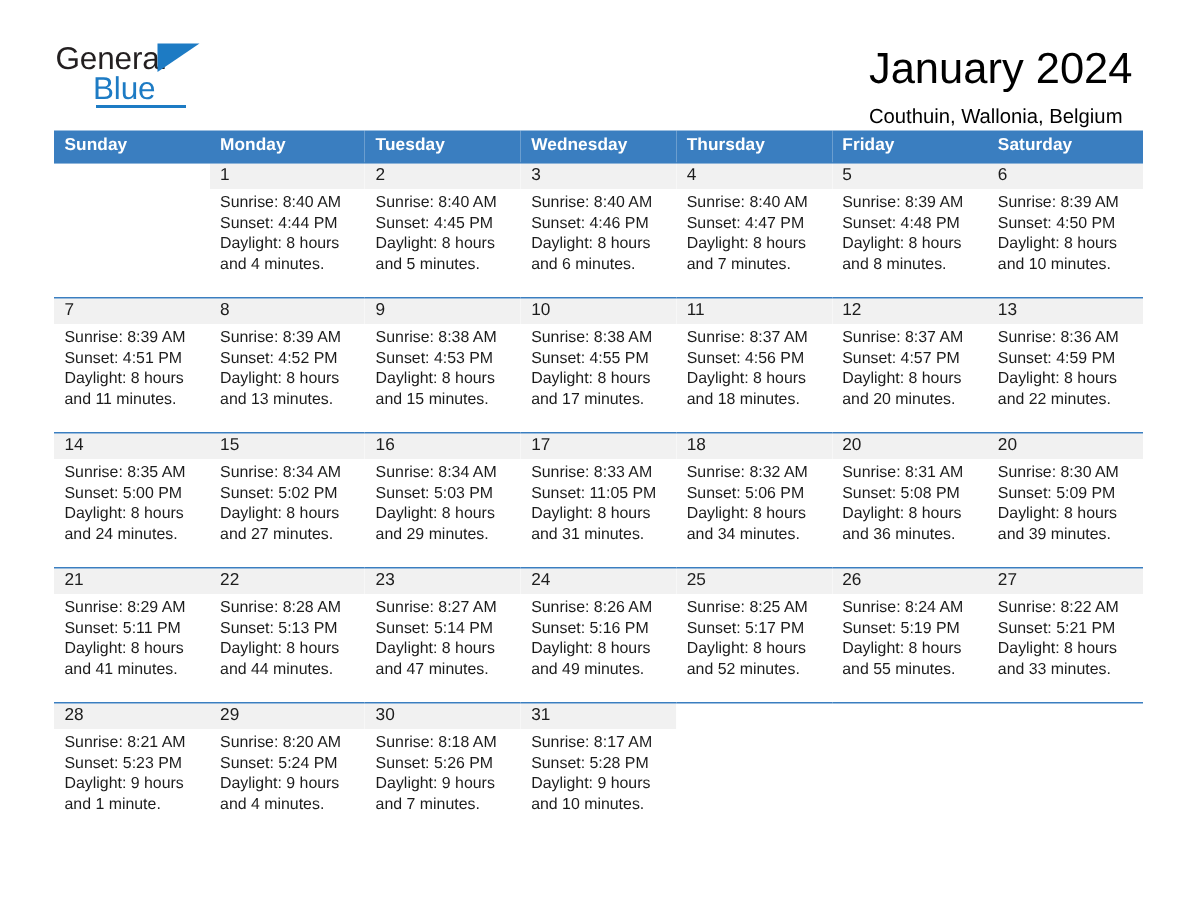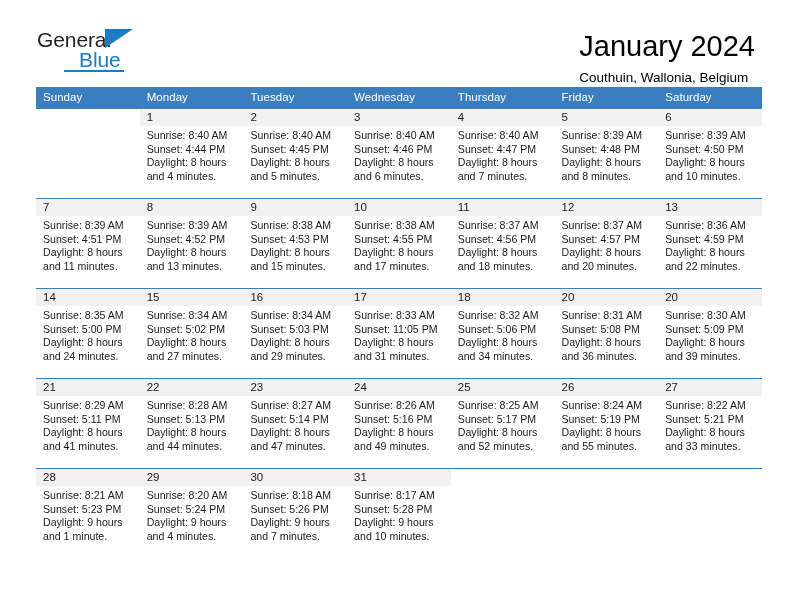--- a/index.html
+++ b/index.html
@@ -41,21 +41,21 @@
     left: 0;
     top: 0;
     font-size: 21px;
     line-height: 25px;
     color: #231f20;
     letter-spacing: -0.1px;
     white-space: nowrap;
   }
   .logo-blue {
     position: absolute;
-    left: 42px;
+    left: 25px;
     top: 20px;
     font-size: 21px;
     line-height: 25px;
     color: #1d7bc4;
     letter-spacing: -0.1px;
     white-space: nowrap;
   }
   .logo-triangle {
     position: absolute;
     left: 68px;
@@ -96,21 +96,21 @@
   .calendar {
     margin: 10px 33px 0 33px;
     width: 726px;
     border-collapse: collapse;
     table-layout: fixed;
   }
 
   .calendar thead th {
     background: #3a7ec0;
     color: #ffffff;
-    font-weight: normal;
+    font-weight: bold;
     font-size: 11.5px;
     text-align: left;
     padding: 4px 0 5px 7px;
     height: 21px;
     letter-spacing: 0.05px;
   }
 
   .calendar tbody tr { height: 90px; }
 
   .calendar td {

